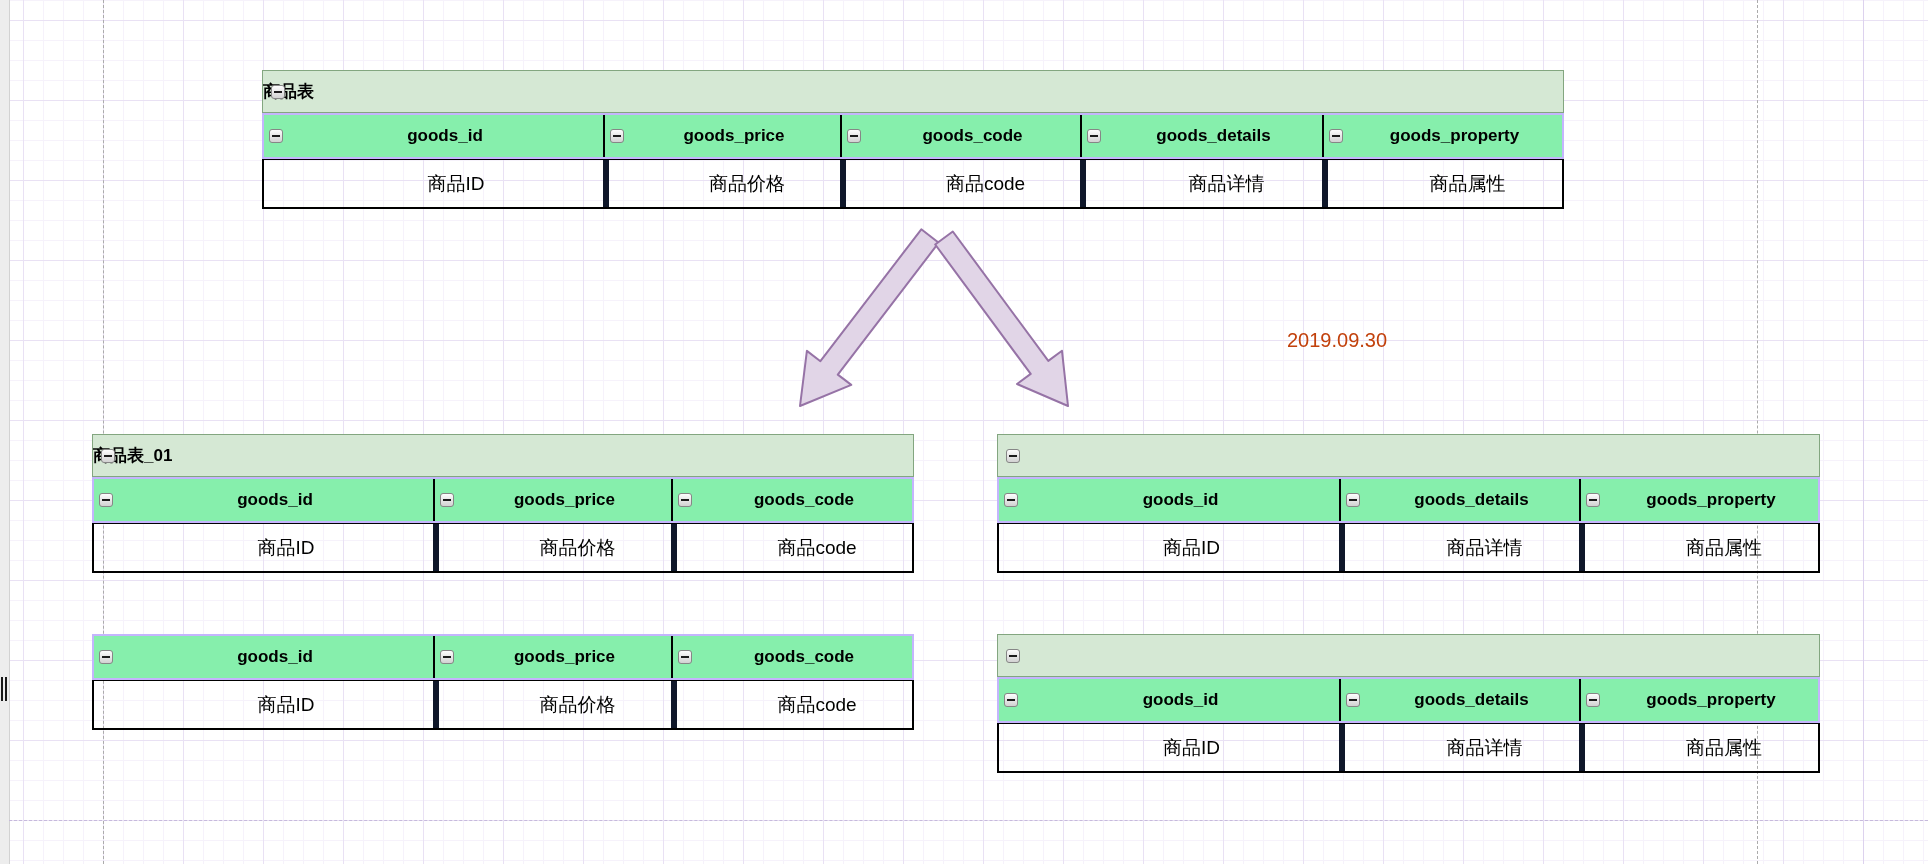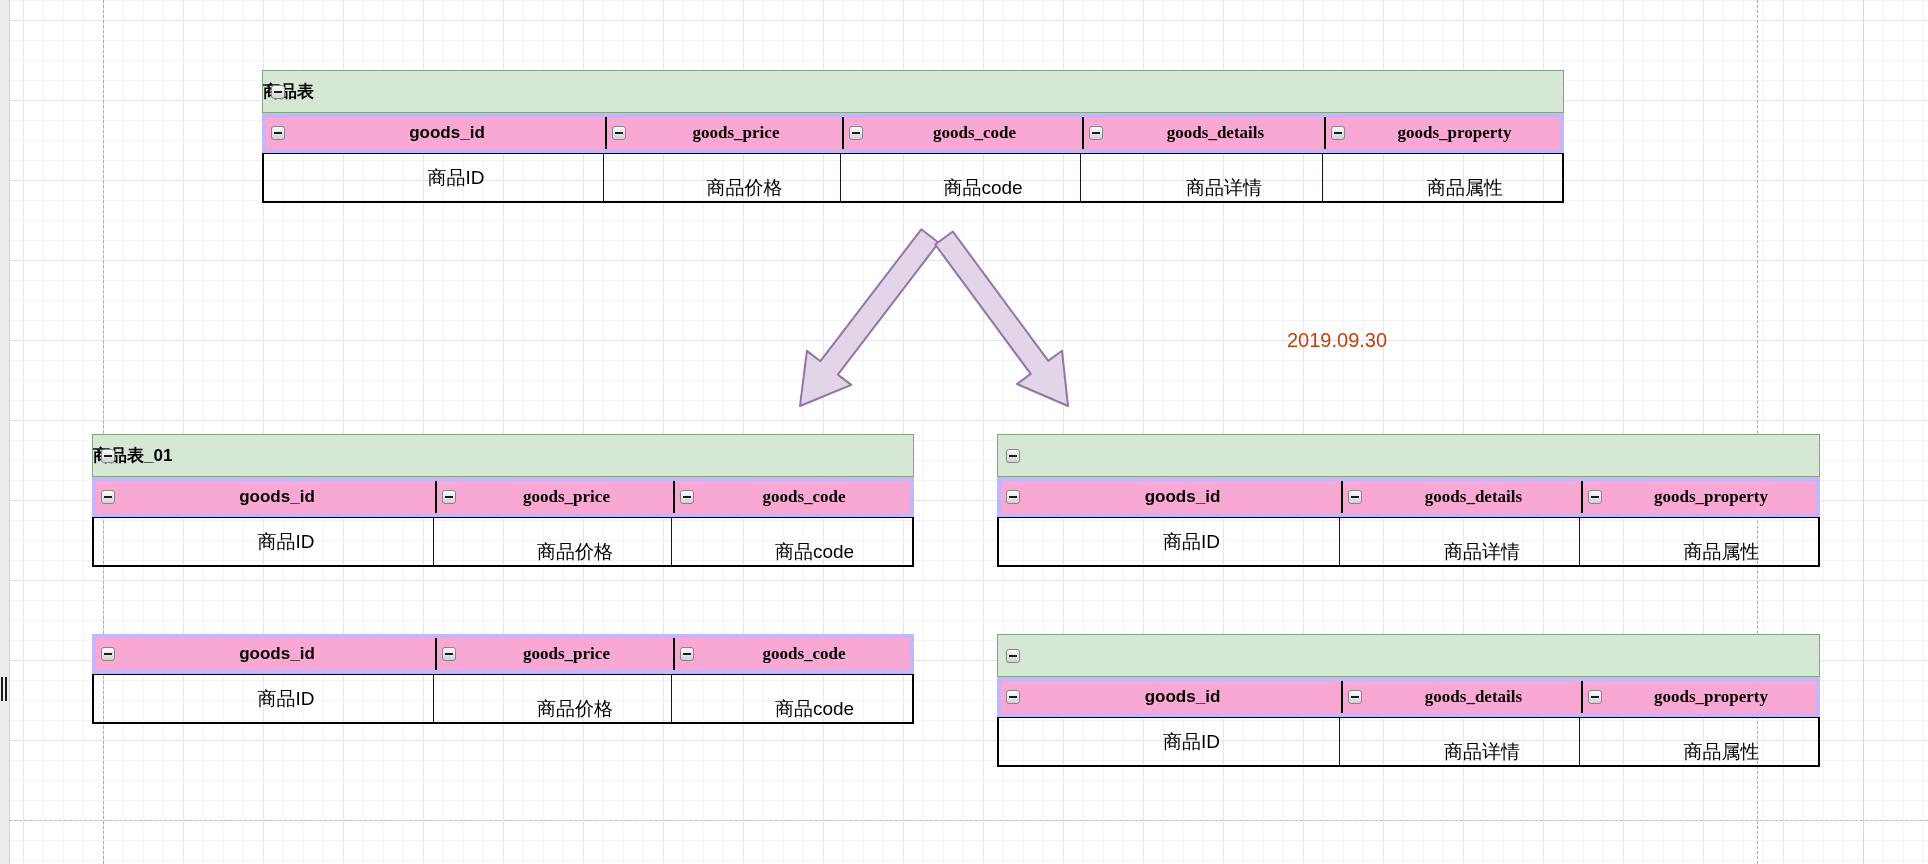--- a/index.html
+++ b/index.html
@@ -20,28 +20,28 @@
   .gutter{left:0;top:0;width:9px;height:864px;background:#ededed;border-right:1px solid #d2d2d2;}
   .page-mark{left:1px;top:677px;width:8px;height:24px;}
   .page-mark i{display:inline-block;width:2px;height:24px;background:#1a1a1a;margin-right:2px;}
   .vdash{top:0;width:0;height:864px;border-left:1px dashed #ababab;}
   .hdash{left:9px;top:820px;width:1919px;height:0;border-top:1px dashed #c6b9dc;}
   .vmajor{left:1863px;top:0;width:1px;height:864px;background:#ddd2ee;}
   
   .tbl{position:absolute;box-sizing:border-box;}
   .trow{box-sizing:border-box;position:relative;}
   .trow.title{height:43px;background:#d5e8d4;border:1px solid #83a680;display:flex;align-items:center;}
-  .trow.head{height:40px;background:#f9a8d4;border:4px solid #c4b5fd;display:grid;}
+  .trow.head{height:46px;background:#86efac;border:2px solid #c4b5fd;display:grid;}
   .trow.body{height:50px;background:transparent;border:2px solid #000;border-top:1px solid #000;display:grid;}
   .ttext{flex:1;text-align:left;font-weight:bold;font-size:17px;color:#000;}
   .hcell{display:flex;align-items:center;box-sizing:border-box;padding-left:5px;overflow:hidden;}
-  .hcell + .hcell{border-left:2px solid #000;font-family:Liberation Serif, serif;}
+  .hcell + .hcell{border-left:2px solid #000;}
   .htext{flex:1;text-align:center;font-weight:bold;font-size:17px;color:#000;white-space:nowrap;}
   .bcell{display:flex;align-items:center;justify-content:center;box-sizing:border-box;overflow:hidden;padding-left:45px;}
-  .bcell + .bcell{border-left:1px solid #0f172a;align-items:flex-end;}
+  .bcell + .bcell{border-left:6px solid #0f172a;}
   .btext{font-size:19px;color:#000;white-space:nowrap;}
   .micon{flex:0 0 auto;width:14px;height:14px;border:1px solid #868686;border-radius:3px;
          background:linear-gradient(#fdfdfd,#d2d2d2);position:relative;box-sizing:border-box;}
   .micon::after{content:"";position:absolute;left:2px;right:2px;top:50%;height:2px;margin-top:-1px;background:#1c1c1c;}
   .trow.title .micon{position:absolute;left:8px;top:14px;}
   .hcell .micon{margin-right:4px;}
   .date-label{font-size:20px;color:#c2410c;white-space:nowrap;}
 </style>
 </head>
 <body>

